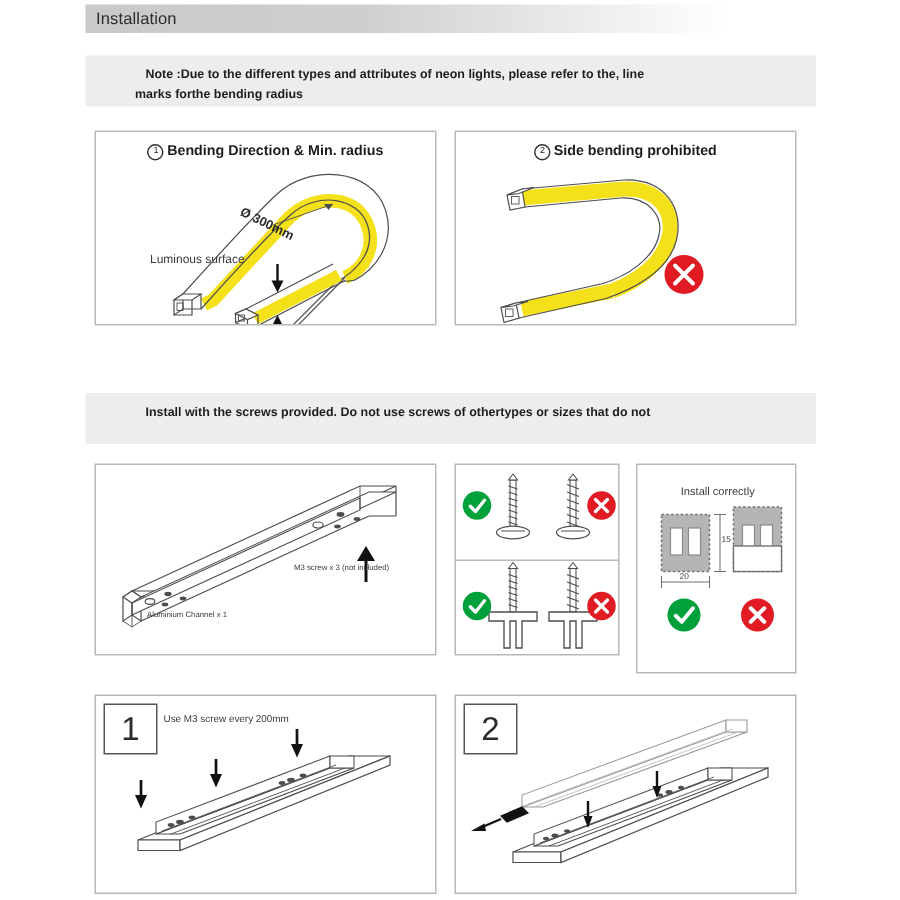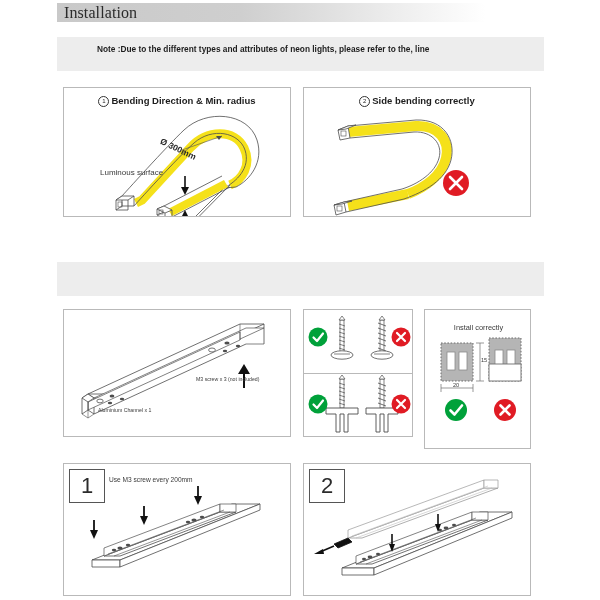--- a/index.html
+++ b/index.html
@@ -15,24 +15,23 @@
   
   .section-head{
     position:absolute;
     height:19px;
     background:linear-gradient(to right,#c9c9c9 0%,#cfcfcf 38%,#e6e6e6 62%,#ffffff 88%);
     display:flex;align-items:center;
     padding-left:7px;
     box-sizing:border-box;
   }
   .section-head span{
-    font-size:16px;
+    font-size:11px;
     color:#2b2b2b;
     letter-spacing:.1px;
-    font-family:Liberation Serif, serif;
   }
 
   
   .note-box{
     position:absolute;
     background:#ededed;
     box-sizing:border-box;
     padding:6px 8px 6px 8px;
   }
   .note-box p{
@@ -133,20 +132,21 @@
 <body>
 
 <div class="page">
 
   <div class="section-head" style="left:57px;top:3px;width:487px;">
     <span>Installation</span>
   </div>
 
   <div class="note-box" style="left:57px;top:37px;width:487px;height:34px;">
     <p>Note :Due to the different types and attributes of neon lights, please refer to the, line</p>
+    <p style="padding-left:25px;">marks forthe bending radius</p>
   </div>
 
   <div class="panel" style="left:63px;top:87px;width:228px;height:130px;">
 
     <div class="panel-title">
       <span class="circ-num">1</span><span>Bending Direction &amp; Min. radius</span>
     </div>
 
     <svg width="228" height="130" viewBox="0 0 228 130">
 
@@ -195,21 +195,21 @@
     </svg>
 
     <div class="lbl-dia" style="left:99px;top:48px;">Ø 300mm</div>
 
     <div class="lbl-lum" style="left:36px;top:80px;">Luminous surface</div>
   </div>
 
   <div class="panel" style="left:303px;top:87px;width:228px;height:130px;">
 
     <div class="panel-title">
-      <span class="circ-num">2</span><span>Side bending correctly</span>
+      <span class="circ-num">2</span><span>Side bending prohibited</span>
     </div>
 
     <svg width="228" height="130" viewBox="0 0 228 130">
 
       <path d="M44,44 L112,38 C134,37 146,52 142,70 C138,88 120,100 104,106" fill="none" stroke="#f5e11a" stroke-width="10" stroke-linecap="butt"></path>
       <path d="M104,106 L44,118" fill="none" stroke="#f5e11a" stroke-width="10"></path>
 
       <path d="M44,38 L112,32 C140,31 152,52 147,72 C142,92 120,104 100,111" fill="none" stroke="#4d4d4d" stroke-width="0.8"></path>
       <path d="M46,50 L110,44 C128,43 139,56 135,70 C131,85 114,96 98,101" fill="none" stroke="#4d4d4d" stroke-width="0.8"></path>
       <path d="M100,111 L42,124" fill="none" stroke="#4d4d4d" stroke-width="0.8"></path>
@@ -223,20 +223,21 @@
       <path d="M30,117 L40,114 L48,113 L38,116 Z" fill="#ffffff" stroke="#4d4d4d" stroke-width="0.8"></path>
       <rect x="33" y="118" width="5" height="5" fill="none" stroke="#4d4d4d" stroke-width="0.6"></rect>
 
       <circle cx="152" cy="95" r="13" fill="#e01b24"></circle>
       <path d="M146,89 L158,101 M158,89 L146,101" stroke="#ffffff" stroke-width="2.6" stroke-linecap="round"></path>
     </svg>
   </div>
 
 
   <div class="note-box" style="left:57px;top:262px;width:487px;height:34px;">
+    <p>Install with the screws provided.  Do not use screws of othertypes or sizes that do not</p>
   </div>
 
   <div class="panel" style="left:63px;top:309px;width:228px;height:128px;">
 
     <svg width="228" height="128" viewBox="0 0 228 128">
 
       <polygon points="24,84 176,14 200,14 48,84" fill="#ffffff" stroke="#4d4d4d" stroke-width="0.8"></polygon>
 
       <polygon points="30,88 182,18 200,18 48,88" fill="#ffffff" stroke="#4d4d4d" stroke-width="0.7"></polygon>
 

